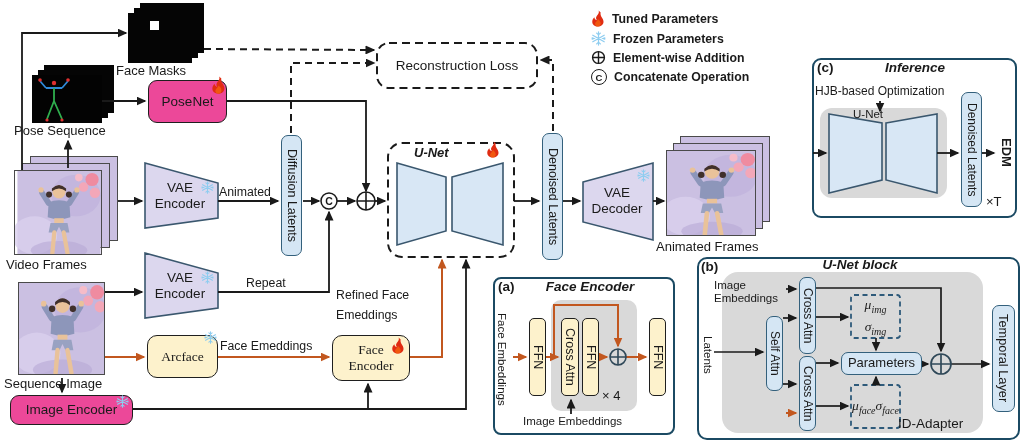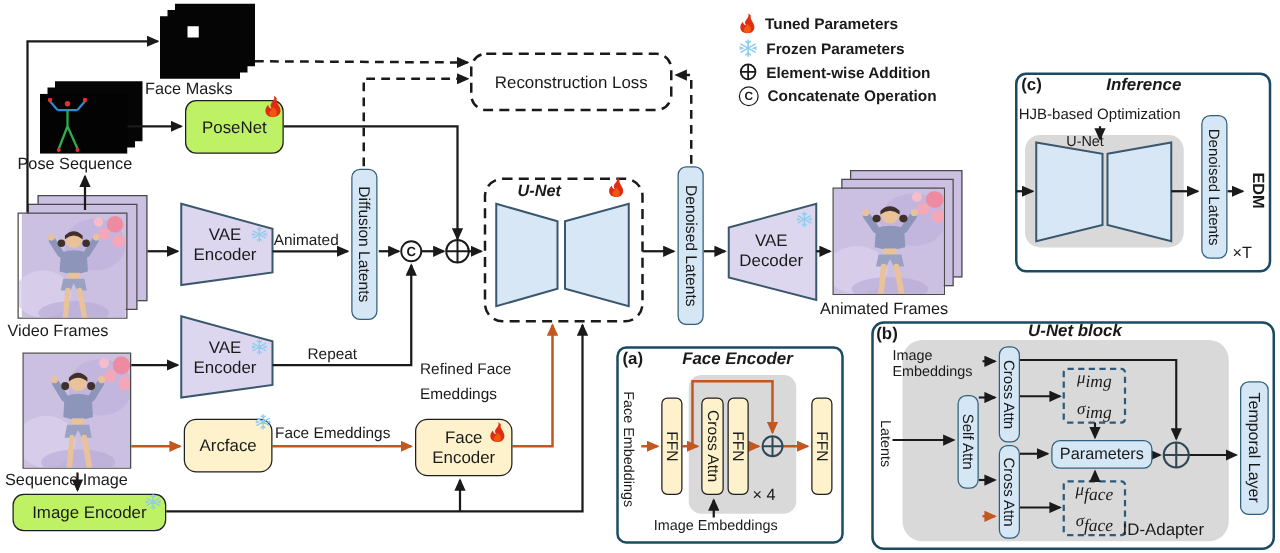--- a/index.html
+++ b/index.html
@@ -4,36 +4,36 @@
 <style>
   html,body{margin:0;padding:0;background:#fff;}
   .canvas{position:relative;width:1024px;height:442px;background:#fff;overflow:hidden;
           font-family:"Liberation Sans",sans-serif;color:#1a1a1a;}
   .abs{position:absolute;box-sizing:border-box;}
   .lbl{position:absolute;box-sizing:border-box;font-size:13px;font-weight:500;line-height:1.15;}
   .small{font-size:12.3px;}
   .tiny{font-size:11.5px;}
   .node{position:absolute;box-sizing:border-box;display:flex;align-items:center;justify-content:center;
         text-align:center;font-size:13.5px;font-weight:500;line-height:1.15;}
-  .green{background:#bef264;border:1.6px solid #1f1f1f;border-radius:9px;}
-  .yellow{background:#fdf2cc;border:1.8px solid #1f1f1f;border-radius:10px;}
+  .green{background:#ec4899;border:1.6px solid #1f1f1f;border-radius:9px;}
+  .yellow{background:#fdf2cc;border:1.8px solid #1f1f1f;border-radius:10px;font-family:Liberation Serif, serif;}
   .vbox{position:absolute;box-sizing:border-box;background:#d5e6f4;border:1.5px solid #33607c;border-radius:7px;
         display:flex;align-items:center;justify-content:center;writing-mode:vertical-rl;
         font-size:12.5px;font-weight:500;}
   .yvbox{position:absolute;box-sizing:border-box;background:#fdf2cc;border:1.8px solid #1f1f1f;border-radius:5px;
         display:flex;align-items:center;justify-content:center;writing-mode:vertical-rl;
         font-size:12.5px;font-weight:500;}
   .panel{position:absolute;box-sizing:border-box;border:2.5px solid #1b4a63;border-radius:10px;background:transparent;}
   .grayzone{position:absolute;box-sizing:border-box;background:#d9d9d9;border-radius:14px;}
   .ptag{position:absolute;font-weight:700;font-size:13.5px;}
   .ptitle{position:absolute;font-style:italic;font-weight:600;font-size:13.5px;text-align:center;}
   .frame{position:absolute;box-sizing:border-box;border:1px solid #4a4a4a;overflow:hidden;}
   .black{background:#050505;border:none;}
   .math{font-family:"Liberation Serif",serif;font-style:italic;font-size:13.5px;line-height:1.45;}
-  .math sub{font-size:14px;}
+  .math sub{font-size:10px;}
   .legend-row{position:absolute;display:flex;align-items:center;gap:7px;font-size:12.3px;font-weight:600;}
   .circle-c{width:14px;height:14px;border:1.4px solid #1a1a1a;border-radius:50%;display:flex;
             align-items:center;justify-content:center;font-size:9.5px;font-weight:600;flex:0 0 auto;}
   .vtext{position:absolute;writing-mode:vertical-rl;text-align:center;}
   svg.icon{display:block;}
 </style>
 </head>
 <body>
 
 <div class="canvas">
@@ -378,21 +378,21 @@
   <div class="vbox" style="left:799px;top:277px;width:17px;height:77px;font-size:12px">
     <span>Cross Attn</span>
   </div>
   <div class="vbox" style="left:799px;top:356px;width:17px;height:75px;font-size:12px">
     <span>Cross Attn</span>
   </div>
   <div class="abs math" style="left:851px;top:296px;width:49px;height:42px;display:flex;flex-direction:column;align-items:center;justify-content:center">
     <span><span>μ</span><sub>img</sub></span>
     <span><span>σ</span><sub>img</sub></span>
   </div>
-  <div class="abs math" style="left:851px;top:386px;width:49px;height:42px;display:flex;flex-direction:column;align-items:center;justify-content:center">
+  <div class="abs math" style="left:851px;top:386px;width:49px;height:42px;display:flex;flex-direction:row;align-items:center;justify-content:center">
     <span><span>μ</span><sub>face</sub></span>
     <span><span>σ</span><sub>face</sub></span>
   </div>
   <div class="node" style="left:841px;top:352px;width:81px;height:23px;background:#d5e6f4;border:1.5px solid #33607c;border-radius:7px;font-size:13px">
     <span>Parameters</span>
   </div>
   <div class="lbl" style="left:898px;top:416px;width:86px;font-size:13.5px">ID-Adapter</div>
   <div class="vbox" style="left:992px;top:305px;width:23px;height:107px;font-size:12.8px">
     <span>Temporal Layer</span>
   </div>

